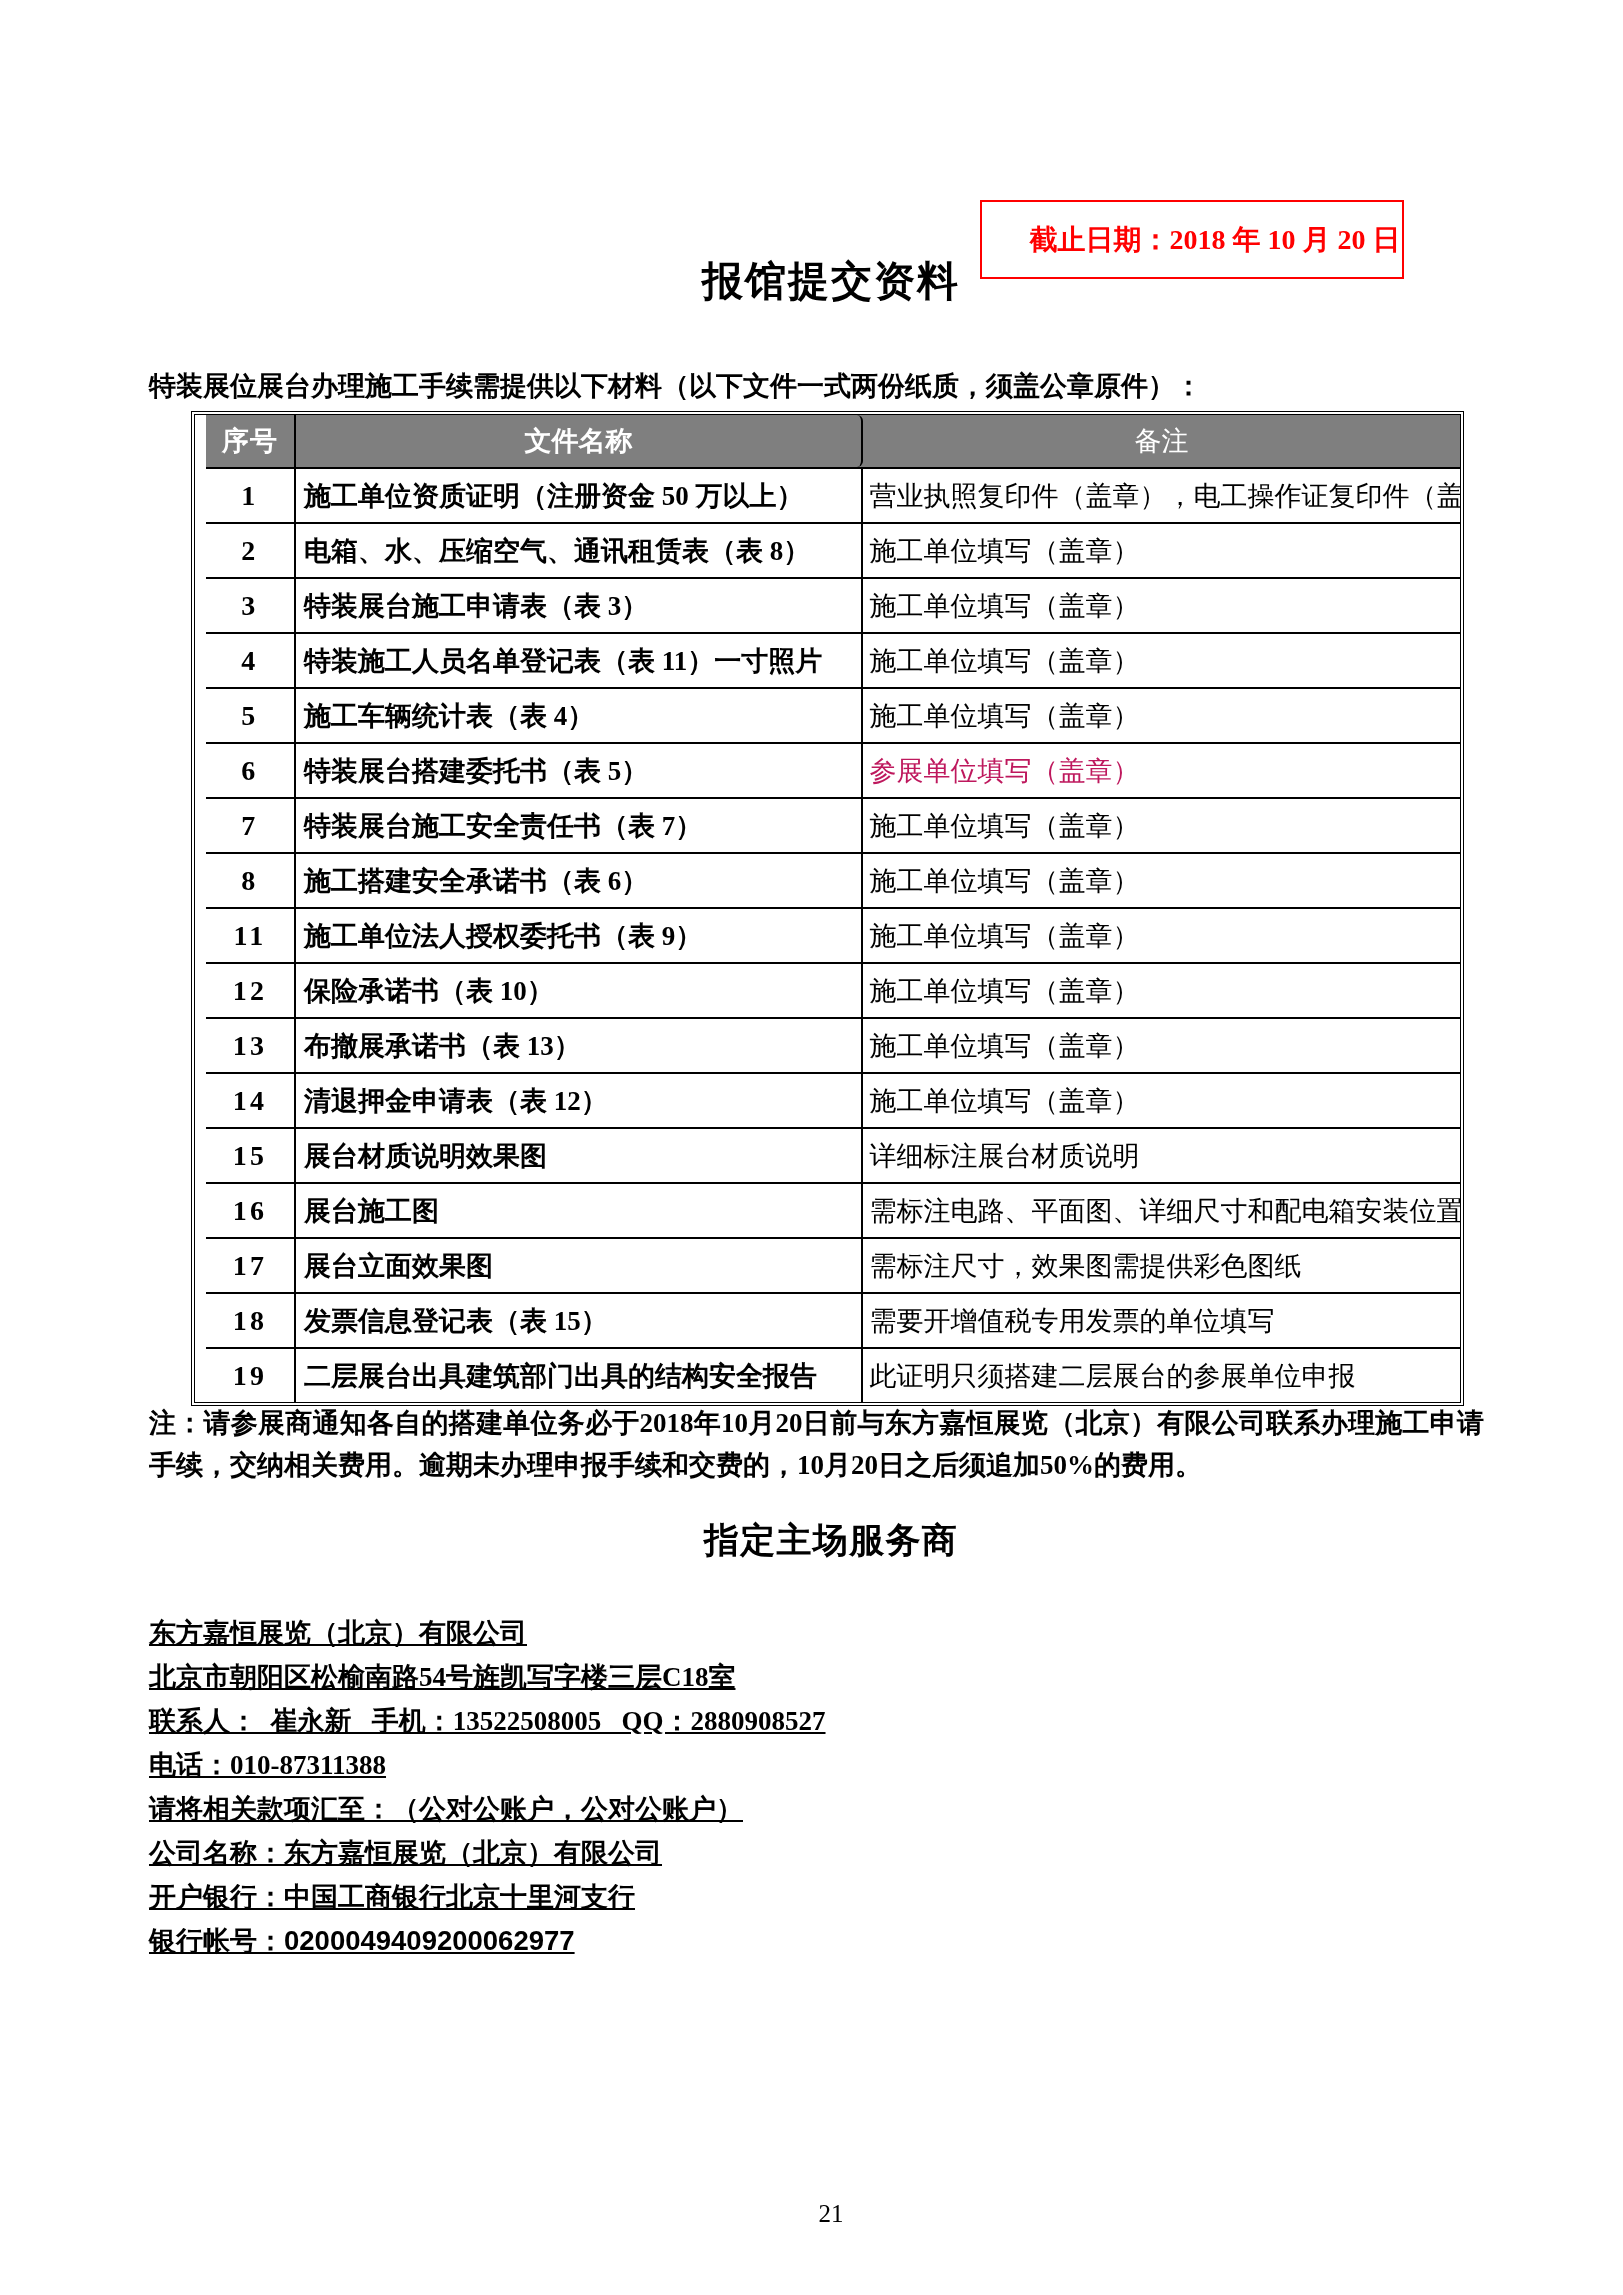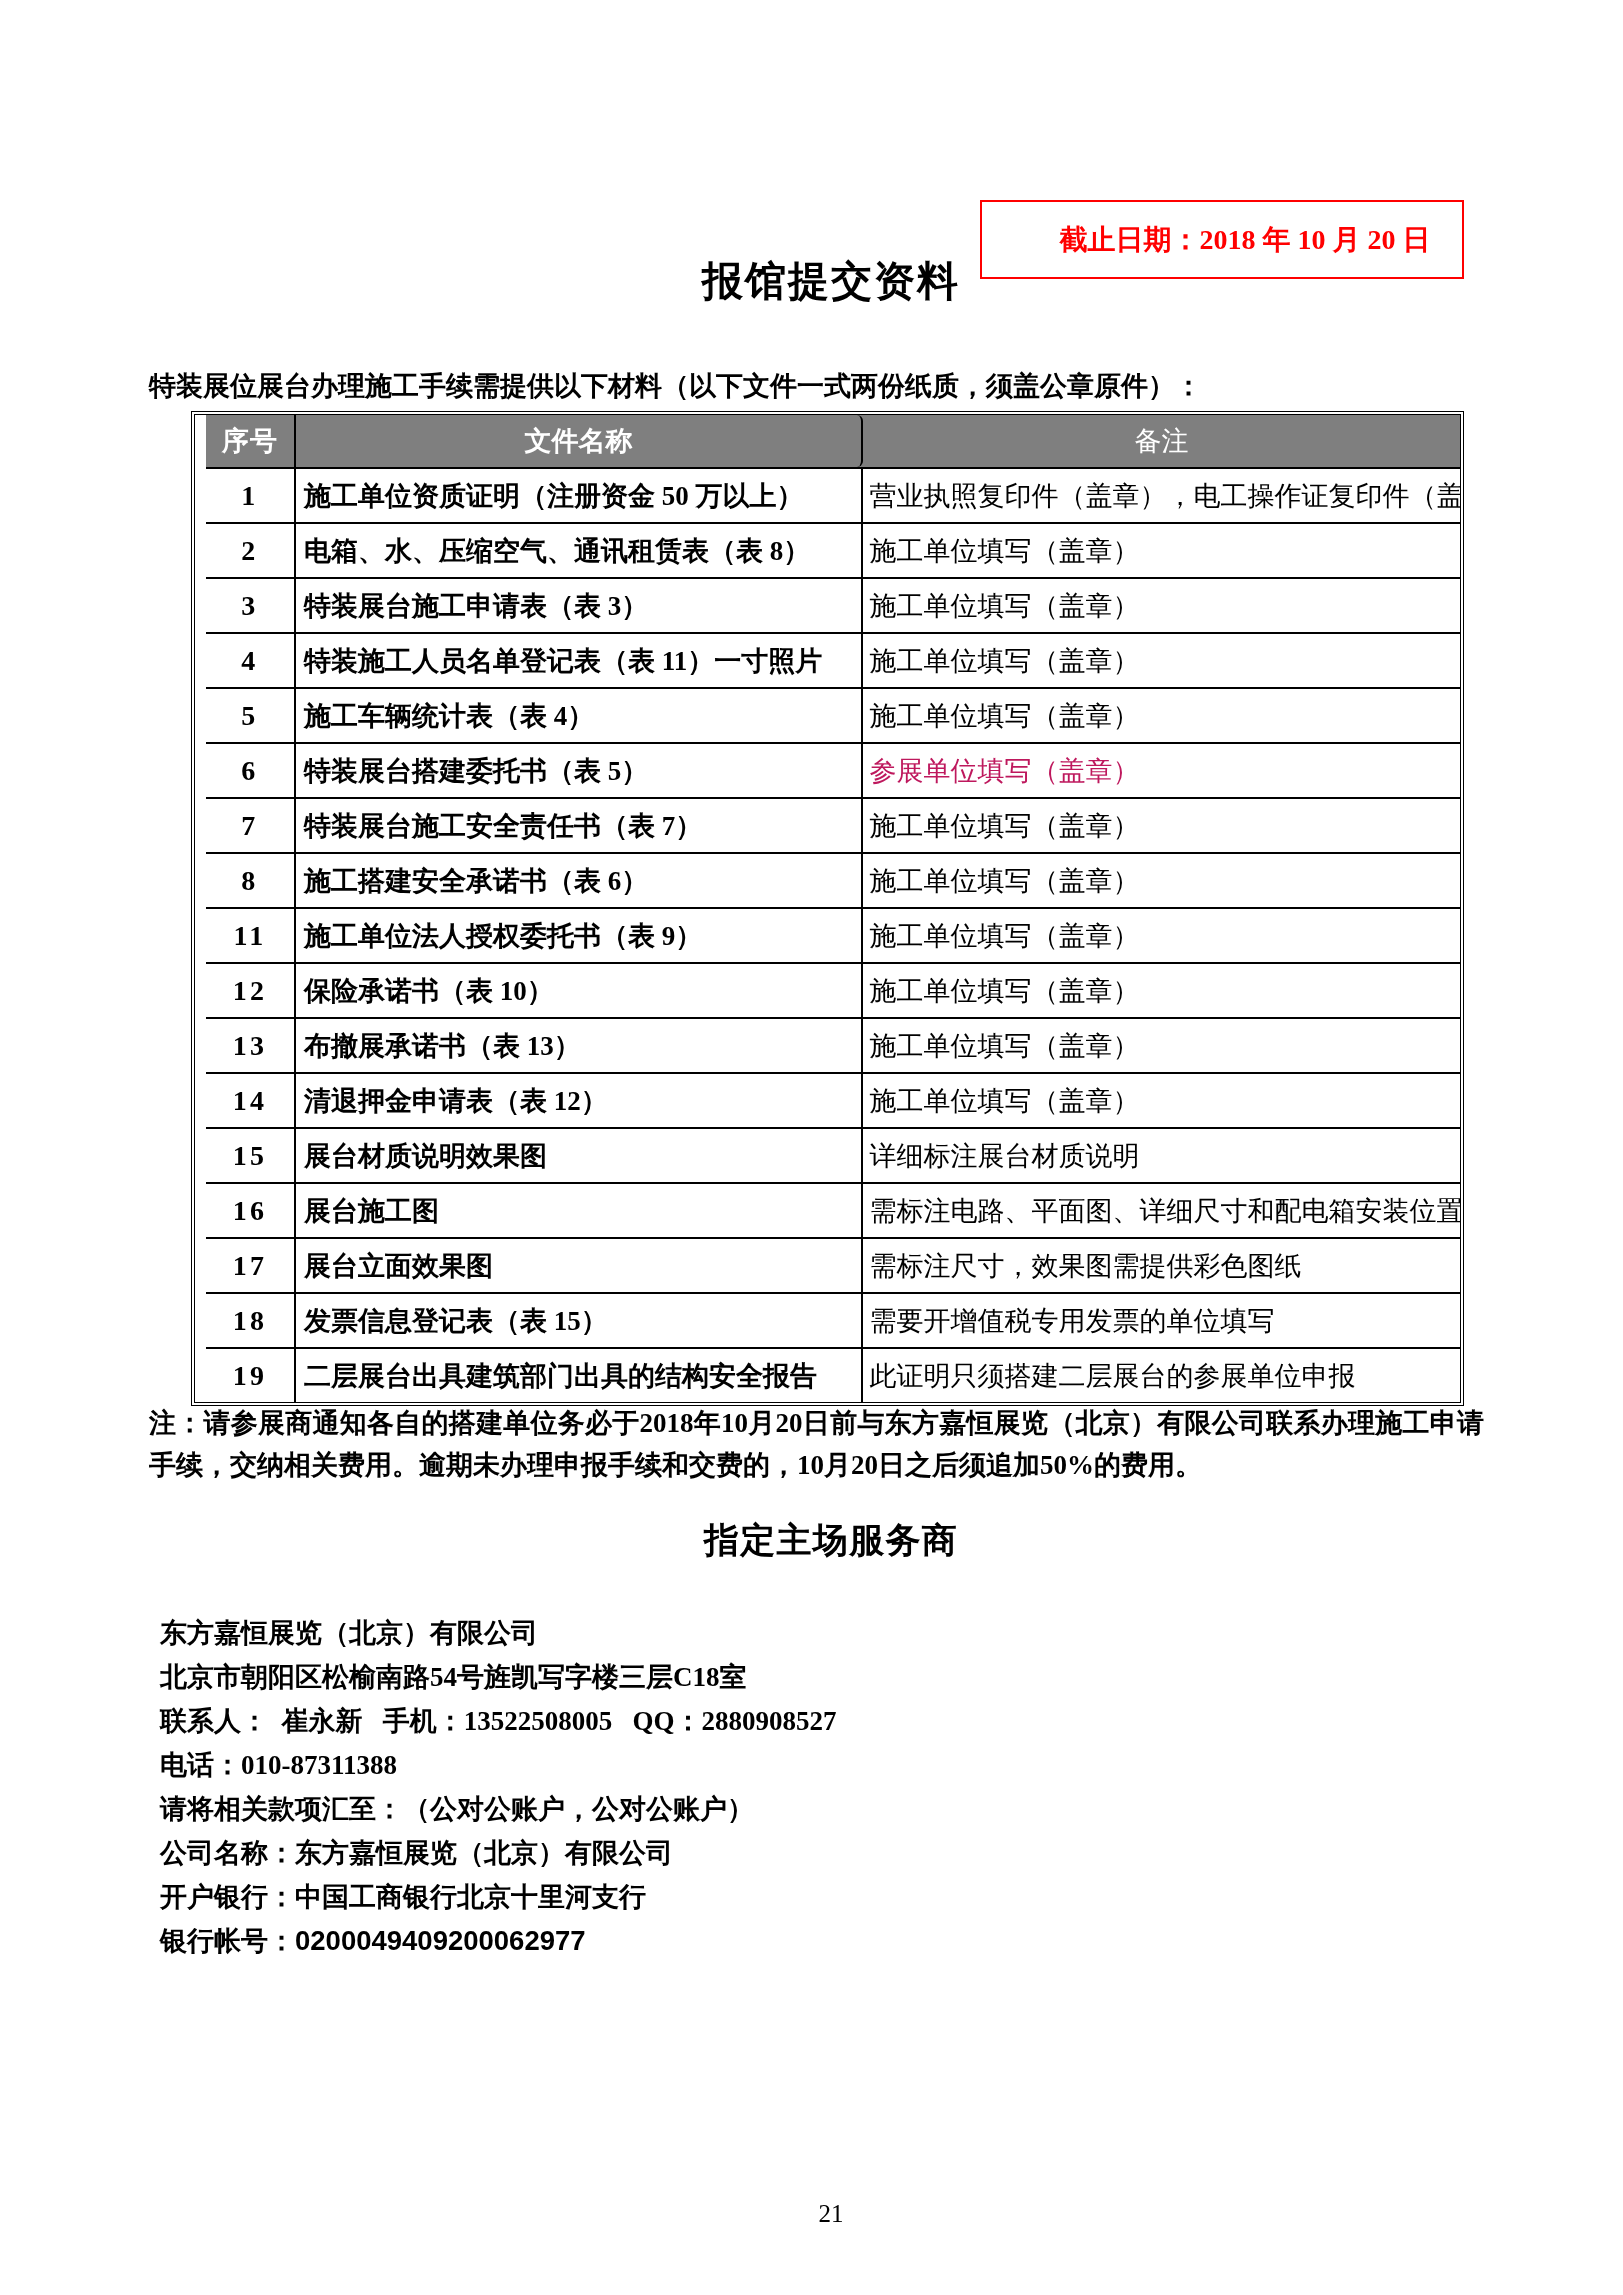--- a/index.html
+++ b/index.html
@@ -3,21 +3,21 @@
 <meta charset="utf-8">
 <style>
   html,body { margin:0; padding:0; background:#e8e8e8; }
   .page {
     position:relative; width:1623px; height:2295px; background:#ffffff;
     font-family:"Liberation Serif","DejaVu Serif",serif; color:#000;
     overflow:hidden; margin:0 auto;
   }
   
   .deadline-box {
-    position:absolute; left:980px; top:200px; width:484px; height:79px;
+    position:absolute; left:980px; top:200px; width:424px; height:79px;
     border:2.6px solid #ff0000; box-sizing:border-box;
     display:flex; align-items:center; justify-content:center;padding-left:46px;
   }
   .deadline-text { color:#ff0000; font-size:28px; font-weight:700; white-space:nowrap; }
   
   .doc-title {
     position:absolute; left:0; top:254px; width:1662px; text-align:center;
     font-size:41px; font-weight:700; letter-spacing:2px;
   }
   
@@ -46,21 +46,21 @@
   .note {
     position:absolute; left:149px; top:1402px; width:1335px;
     font-size:27px; font-weight:700; line-height:42px; text-align:justify;
   }
   
   .section-heading {
     position:absolute; left:0; top:1517px; width:1662px; text-align:center;
     font-size:35px; font-weight:700; letter-spacing:1.3px;
   }
   
-  .contact-block { position:absolute; left:160px; top:1611px; width:1374px; }
+  .contact-block { position:absolute; left:149px; top:1611px; width:1374px;text-decoration:underline; }
   .contact-line { height:44px; line-height:44px; font-size:27px; font-weight:700; white-space:pre; }
   .account-number { font-family:"Liberation Sans","DejaVu Sans",sans-serif; font-size:27.5px; font-weight:700; }
   
   .page-number {
     position:absolute; left:0; top:2200px; width:1662px; text-align:center;
     font-size:25px; font-weight:400;
   }
 </style>
 </head>
 <body>

